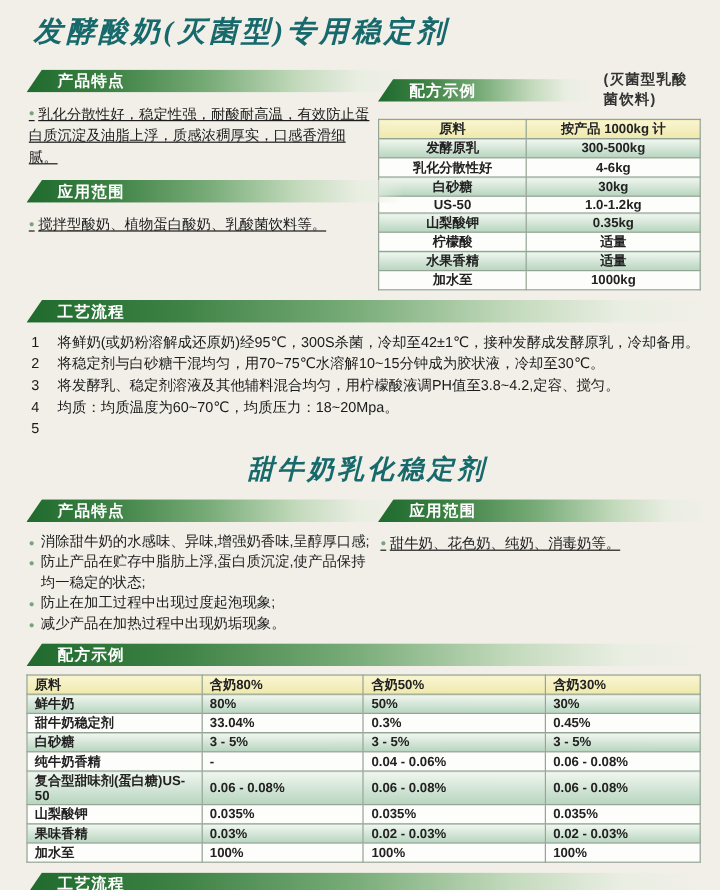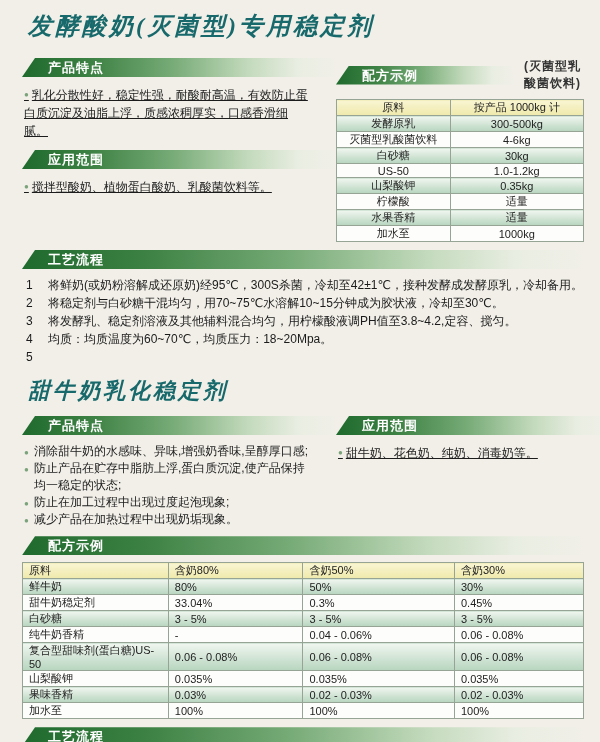--- a/index.html
+++ b/index.html
@@ -10,49 +10,49 @@
     color:#222;
     padding:6px 16px 0 22px;
   }
   .page-title{
     font-family:"Liberation Serif","DejaVu Serif",serif;
     font-style:italic;font-weight:bold;
     color:#17696b;
     font-size:24px;letter-spacing:3px;
     margin:4px 0 16px 6px;
   }
-  .page-title.second{font-size:22px;margin:10px 0 10px 6px;}
+  .page-title.second{font-size:22px;margin:10px 0 10px 6px;text-align:center;}
   .bar{
     height:19px;line-height:19px;
     color:#ffffff;font-weight:bold;font-size:13px;letter-spacing:1px;
     padding-left:26px;
     background:linear-gradient(90deg,#1f6a2d 0%,#3d8144 22%,#77ab77 48%,#c3dabc 72%,#e9eee2 88%,rgba(241,239,232,0) 100%);
     clip-path:polygon(13px 0,100% 0,100% 100%,0 100%);
   }
   .bar.narrow{width:288px;}
   .bar.short{width:152px;flex:none;}
-  .cols{display:flex;gap:26px;}
+  .cols{display:flex;gap:5px;}
   .col-left{width:288px;flex:none;}
   .col-right{flex:1;min-width:0;}
   .bullet-par{
     font-size:12px;line-height:1.5;color:#1c1c1c;
     margin:9px 0 10px 2px;
     text-decoration:underline;
   }
   .dot{color:#7ba37b;font-size:8px;vertical-align:2px;margin-right:3px;}
   .blist{margin:8px 0 0 2px;}
   .blist .bitem{display:flex;font-size:12px;line-height:1.42;color:#1c1c1c;}
   .blist .bdot{flex:none;width:10px;color:#7ba37b;font-size:8px;padding-top:4px;}
   .formula-head{display:flex;align-items:center;}
   .formula-note{font-size:12px;font-weight:bold;color:#333;margin-left:10px;letter-spacing:1px;}
   table{border-collapse:collapse;width:100%;}
   .ftable{margin-top:7px;border:1px solid #6f806f;}
   .ftable td,.ftable th{
     border:1px solid #95a495;
-    font-size:11px;font-weight:normal;color:#222;
+    font-size:11px;font-weight:bold;color:#222;
     height:13px;padding:0 4px;text-align:center;
   }
   .ftable thead th{
     background:linear-gradient(#f9f5d2,#efe9ab);
   }
   tr.row-g td{background:linear-gradient(#f0f6ef,#b7d5bf);}
   tr.row-w td{background:#fdfdfb;}
   .t1-c1{width:46%;}
   .t2 td,.t2 th{text-align:left;padding:0 6px;}
   .t2 .c0{width:26%;} .t2 .c1{width:24%;} .t2 .c2{width:27%;} .t2 .c3{width:23%;}
@@ -85,21 +85,21 @@
           <th class="t1-c1">原料</th>
           <th>按产品 1000kg 计</th>
         </tr>
       </thead>
       <tbody>
         <tr class="row-g">
             <td>发酵原乳</td>
             <td>300-500kg</td>
           </tr>
         <tr class="row-w">
-            <td>灭菌型乳酸菌饮料</td>
+            <td>乳化分散性好</td>
             <td>4-6kg</td>
           </tr>
         <tr class="row-g">
             <td>白砂糖</td>
             <td>30kg</td>
           </tr>
         <tr class="row-w">
             <td>US-50</td>
             <td>1.0-1.2kg</td>
           </tr>

